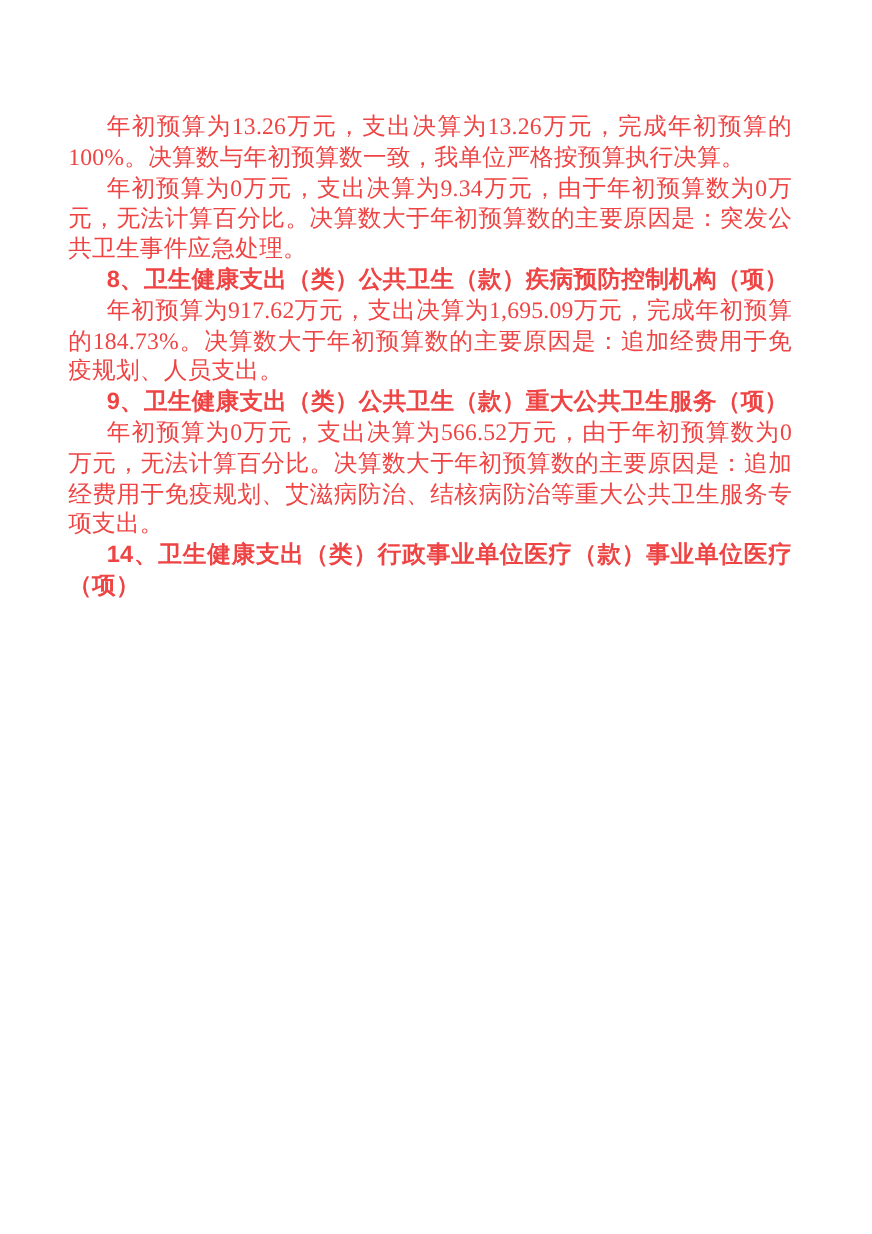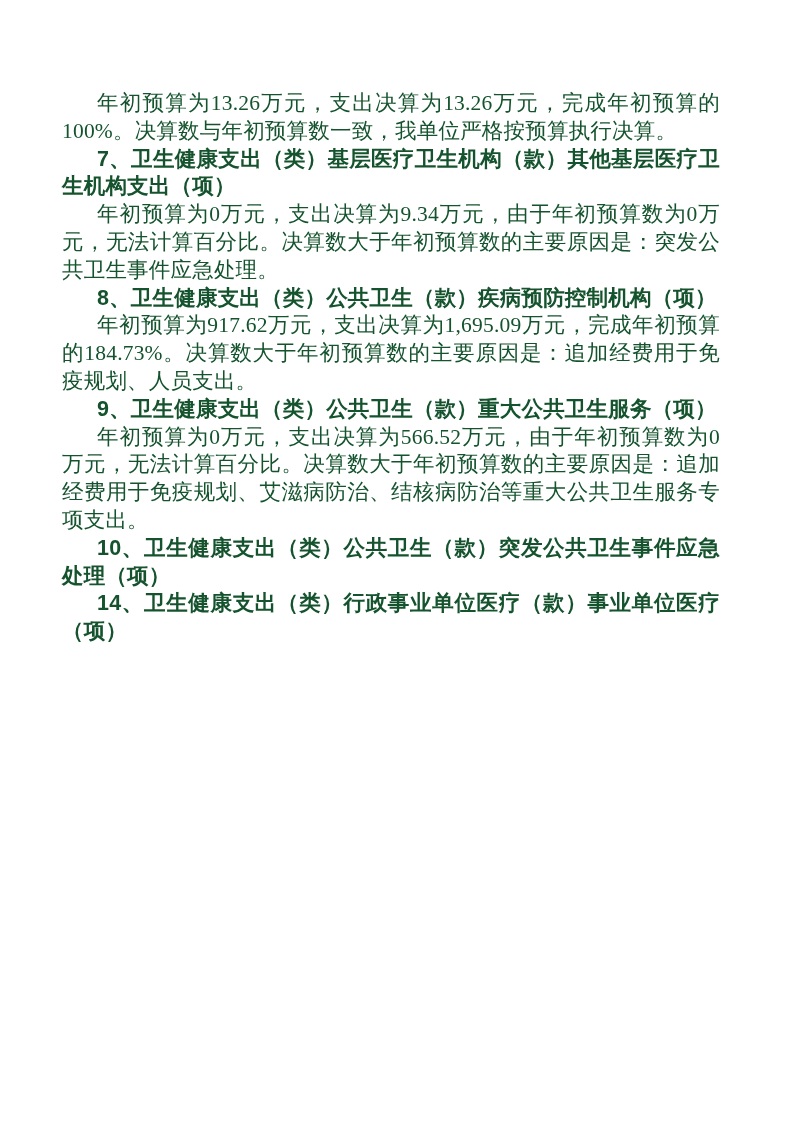--- a/index.html
+++ b/index.html
@@ -10,23 +10,23 @@
   .page {
     position: relative;
     width: 793px;
     height: 1122px;
     background: #ffffff;
     overflow: hidden;
   }
   .text-column {
     position: absolute;
     left: 62px;
-    top: 90px;
+    top: 102px;
     width: 658px;
-    color: #14532d;
+    color: #ef4444;
     font-family: "Liberation Serif", "DejaVu Serif", serif;
     font-size: 21.5px;
     line-height: 27.8px;
     text-align: justify;
     letter-spacing: 0.2px;
   }
   .body-para {
     margin: 0;
     text-indent: 35px;
     font-weight: normal;
@@ -42,28 +42,26 @@
   }
 </style>
 </head>
 <body>
 
 <div class="page">
   <div class="text-column">
 
     <p class="body-para">年初预算为13.26万元，支出决算为13.26万元，完成年初预算的100%。决算数与年初预算数一致，我单位严格按预算执行决算。</p>
 
-    <h2 class="section-heading">7、卫生健康支出（类）基层医疗卫生机构（款）其他基层医疗卫生机构支出（项）</h2>
     <p class="body-para">年初预算为0万元，支出决算为9.34万元，由于年初预算数为0万元，无法计算百分比。决算数大于年初预算数的主要原因是：突发公共卫生事件应急处理。</p>
 
     <h2 class="section-heading">8、卫生健康支出（类）公共卫生（款）疾病预防控制机构（项）</h2>
     <p class="body-para">年初预算为917.62万元，支出决算为1,695.09万元，完成年初预算的184.73%。决算数大于年初预算数的主要原因是：追加经费用于免疫规划、人员支出。</p>
 
     <h2 class="section-heading">9、卫生健康支出（类）公共卫生（款）重大公共卫生服务（项）</h2>
     <p class="body-para">年初预算为0万元，支出决算为566.52万元，由于年初预算数为0万元，无法计算百分比。决算数大于年初预算数的主要原因是：追加经费用于免疫规划、艾滋病防治、结核病防治等重大公共卫生服务专项支出。</p>
 
-    <h2 class="section-heading">10、卫生健康支出（类）公共卫生（款）突发公共卫生事件应急处理（项）</h2>
 
 
     <h2 class="section-heading">14、卫生健康支出（类）行政事业单位医疗（款）事业单位医疗（项）</h2>
 
   </div>
 </div>
 
 </body></html>

